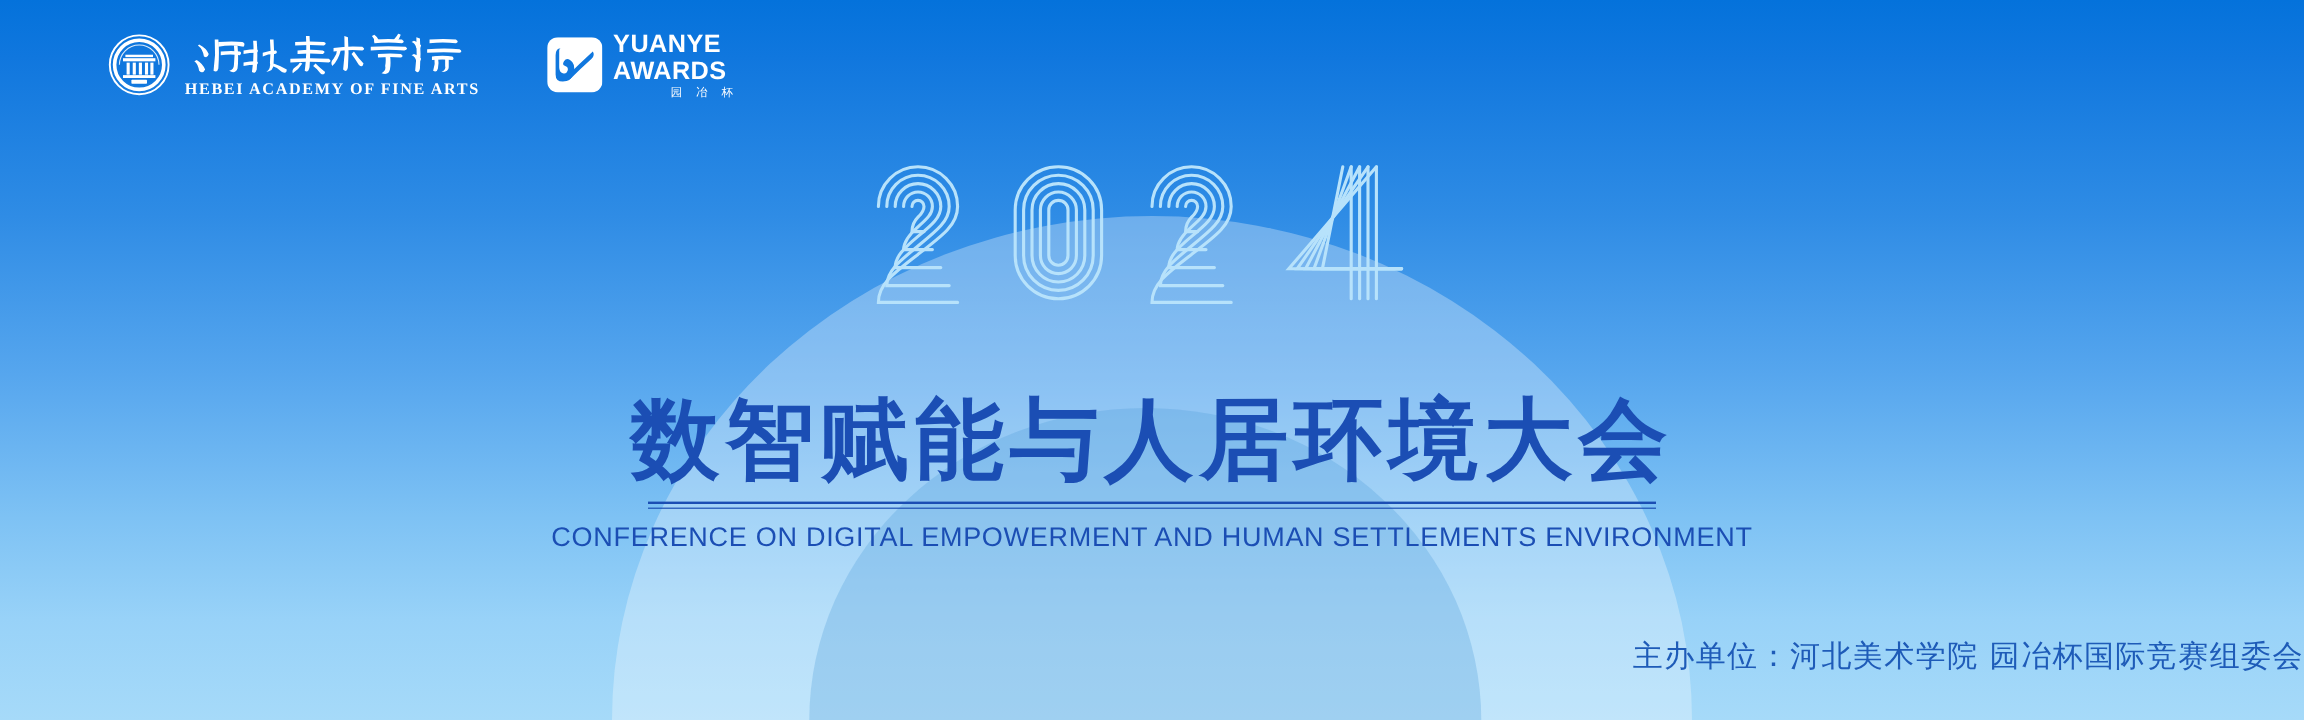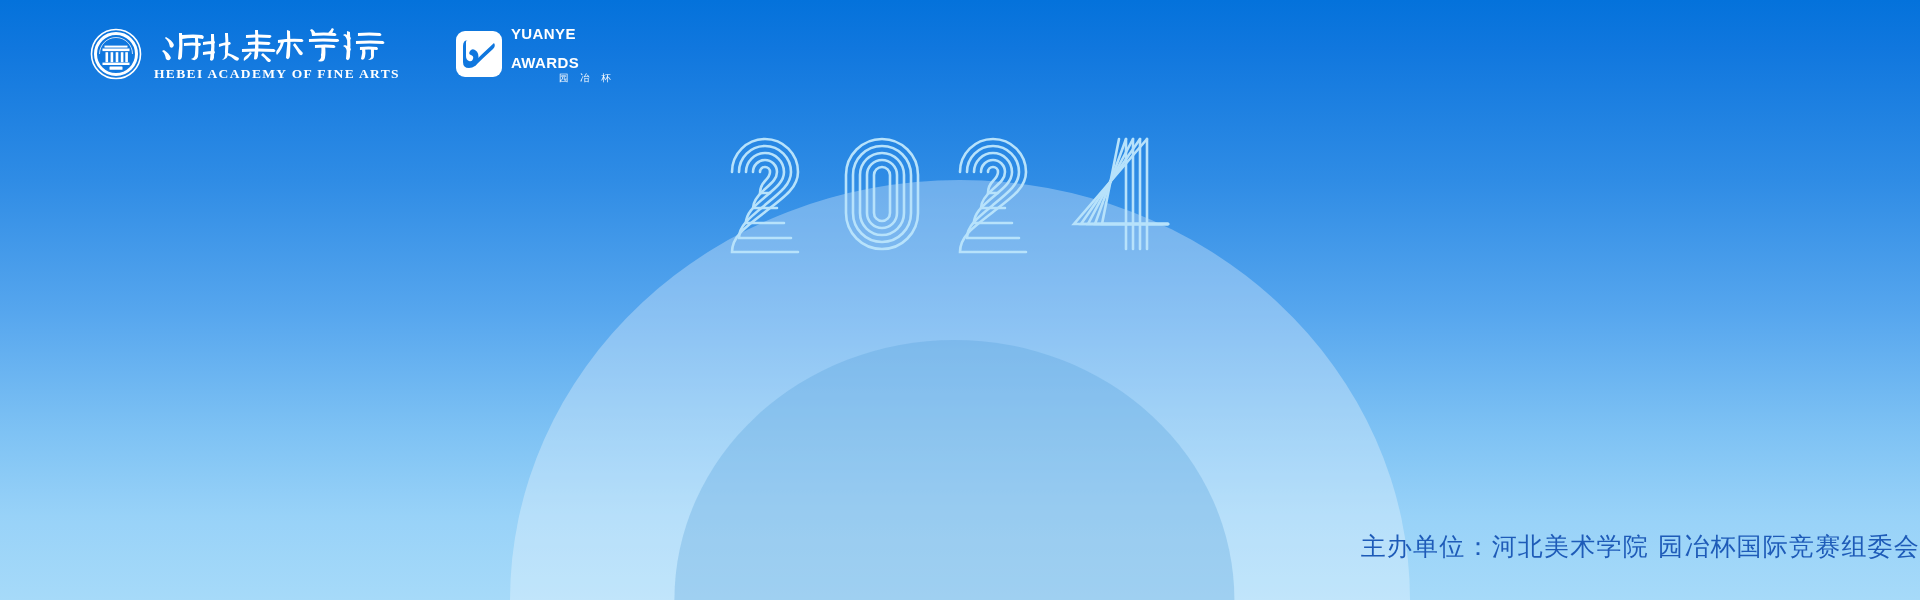--- a/index.html
+++ b/index.html
@@ -101,24 +101,24 @@
     flex: 0 0 46px;
   }
   .yuanye-words {
     display: flex;
     flex-direction: column;
     line-height: 1;
     color: #ffffff;
   }
   .yuanye-en1, .yuanye-en2 {
     font-weight: bold;
-    font-size: 15px;
+    font-size: 21px;
     letter-spacing: 0.4px;
   }
-  .yuanye-en2 { margin-top: 14px; }
+  .yuanye-en2 { margin-top: 2px; }
   .yuanye-cn {
     font-size: 9.5px;
     margin-top: 3px;
     letter-spacing: 4.5px;
     white-space: nowrap;
     padding-left: 48px;
   }
 
   
   .year-wrap {
@@ -330,16 +330,24 @@
           <path d="M48 3 L31 88 h66"></path>
           <path d="M55 3 v110"></path>
           <path d="M62 3 v110"></path>
           <path d="M69 3 v110"></path>
           <path d="M76 3 v110"></path>
         </g>
       </g>
     </svg>
   </div>
 
+  <div class="title-block">
+    <div class="title-cn">数智赋能与人居环境大会</div>
+    <div class="rule-group">
+      <div class="rule"></div>
+      <div class="rule thin"></div>
+    </div>
+    <div class="title-en">CONFERENCE ON DIGITAL EMPOWERMENT AND HUMAN SETTLEMENTS ENVIRONMENT</div>
+  </div>
 
   <div class="organizer">主办单位：河北美术学院  园冶杯国际竞赛组委会</div>
 
 </div>
 
 </body></html>

